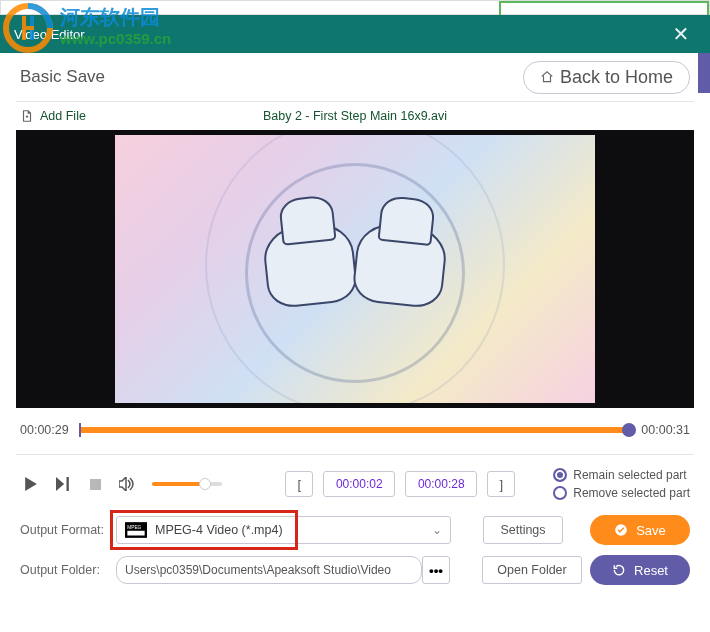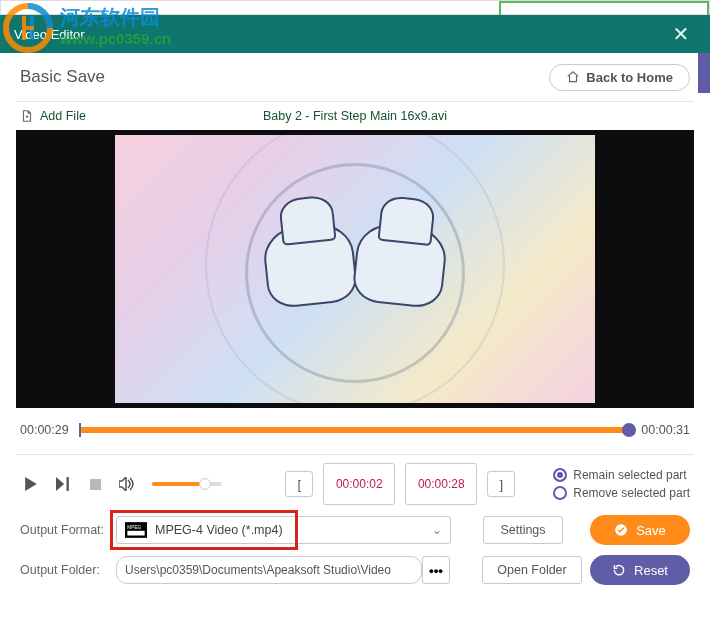--- a/index.html
+++ b/index.html
@@ -5,21 +5,21 @@
 * { margin:0; padding:0; box-sizing:border-box; font-family:"Segoe UI",Arial,sans-serif; }
 body { width:710px; height:632px; background:#fff; position:relative; overflow:hidden; }
 .watermark { position:absolute; top:0; left:0; z-index:10; pointer-events:none; opacity:0.85; }
 .top-strip { height:15px; background:#fff; border:1px solid #ddd; position:relative; }
 .top-strip .green-edge { position:absolute; right:0; top:0; width:210px; height:14px; border:2px solid #5cb85c; border-bottom:none; }
 .title-bar { height:38px; background:#0f766e; display:flex; align-items:center; padding:0 14px; color:#fff; position:relative; }
 .title-bar .title { font-size:13px; }
 .title-bar .close { margin-left:auto; font-size:20px; cursor:pointer; width:30px; text-align:center; opacity:.9; }
 .head-row { height:48px; display:flex; align-items:center; padding:0 20px; background:#fff; color:#555; }
 .head-row .section { font-size:17px; }
-.head-row .back-btn { margin-left:auto; border:1px solid #c8c8d4; border-radius:16px; padding:5px 16px; font-size:13px; color:#555; cursor:pointer; display:flex; align-items:center; gap:6px;font-weight:bold; }
+.head-row .back-btn { margin-left:auto; border:1px solid #c8c8d4; border-radius:16px; padding:5px 16px; font-size:18px; color:#555; cursor:pointer; display:flex; align-items:center; gap:6px; }
 .head-row .back-btn svg { width:14px; height:14px; }
 .file-row { height:28px; display:flex; align-items:center; padding:0 20px; color:#14532d; font-size:12.5px; }
 .file-row .add { display:flex; align-items:center; gap:6px; cursor:pointer; }
 .file-row .fname { position:absolute; left:50%; transform:translateX(-50%); }
 .thin-sep { height:1px; background:#e4e4ea; margin:0 16px; }
 .preview { height:278px; background:#0d0d10; margin:0 16px; display:flex; align-items:center; justify-content:center; }
 .preview .frame { width:480px; height:268px; background:linear-gradient(135deg,#f7d0de 0%,#e6cfe8 25%,#cfe0f4 50%,#f4eac8 75%,#f6d1e2 100%); position:relative; overflow:hidden; }
 .shoe { position:absolute; width:90px; height:80px; background:#e8eef5; border:2px solid #3a466a; border-radius:40% 40% 30% 30%; top:90px; }
 .shoe::before { content:""; position:absolute; top:-30px; left:18px; width:50px; height:42px; background:#e8eef5; border:2px solid #3a466a; border-radius:40% 40% 10% 10%; }
 .shoe.left { left:150px; transform:rotate(-6deg); }
@@ -31,21 +31,21 @@
 .tl-track .knob { position:absolute; right:-5px; top:-4px; width:14px; height:14px; border-radius:50%; background:#605ca8; }
 .tl-track .start-mark { position:absolute; left:0; top:-4px; width:2px; height:14px; background:#605ca8; }
 .thin-sep2 { height:1px; background:#e4e4ea; margin:8px 16px 0; }
 .controls { height:46px; display:flex; align-items:center; padding:0 20px; gap:10px; color:#555; margin-top:6px; }
 .ico-btn { width:22px; height:22px; display:flex; align-items:center; justify-content:center; cursor:pointer; }
 .vol-slider { width:70px; height:4px; background:#ddd; border-radius:2px; position:relative; margin-left:4px; }
 .vol-slider .fill { width:75%; height:100%; background:#ff8c1a; border-radius:2px; }
 .vol-slider .vknob { position:absolute; left:75%; top:-4px; width:12px; height:12px; border-radius:50%; background:#fff; border:1px solid #ccc; transform:translateX(-50%); }
 .spacer { flex:1; }
 .range-btn { width:28px; height:26px; border:1px solid #c8c8d4; border-radius:3px; display:flex; align-items:center; justify-content:center; cursor:pointer; font-size:13px; }
-.time-box { width:72px; height:42px; border:1px solid #c8c8d4; border-radius:3px; text-align:center; font-size:12px; color:#be185d; background:#fff; }
+.time-box { width:72px; height:26px; border:1px solid #c8c8d4; border-radius:3px; text-align:center; font-size:12px; color:#6d28d9; background:#fff; }
 .radio-col { display:flex; flex-direction:column; gap:4px; font-size:12px; margin-left:28px; }
 .radio-row { display:flex; align-items:center; gap:6px; }
 .radio-dot { width:14px; height:14px; border-radius:50%; border:2px solid #605ca8; display:inline-block; }
 .radio-dot.on { background:#605ca8; box-shadow:inset 0 0 0 2px #fff; }
 .form-rows { padding:8px 20px 0; }
 .form-row { display:flex; align-items:center; gap:0; margin-bottom:10px; font-size:12.5px; color:#666; }
 .form-row .lbl { width:96px; }
 .combo { flex:0 0 335px; height:28px; border:1px solid #c8c8d4; border-radius:3px; display:flex; align-items:center; padding:0 8px; font-size:12.5px; color:#444; background:#fff; position:relative; }
 .combo .codec-ic { width:22px; height:16px; margin-right:8px; }
 .combo .chev { margin-left:auto; font-size:12px; color:#888; }

